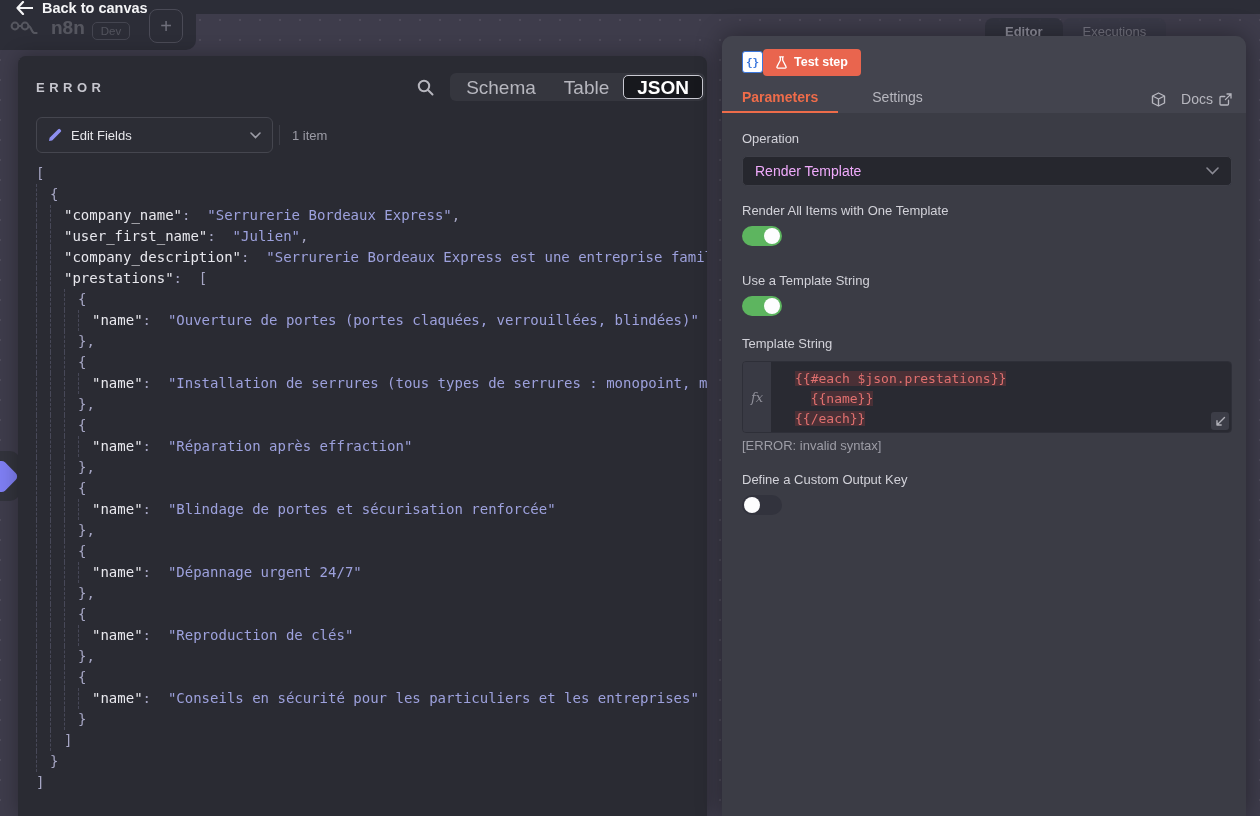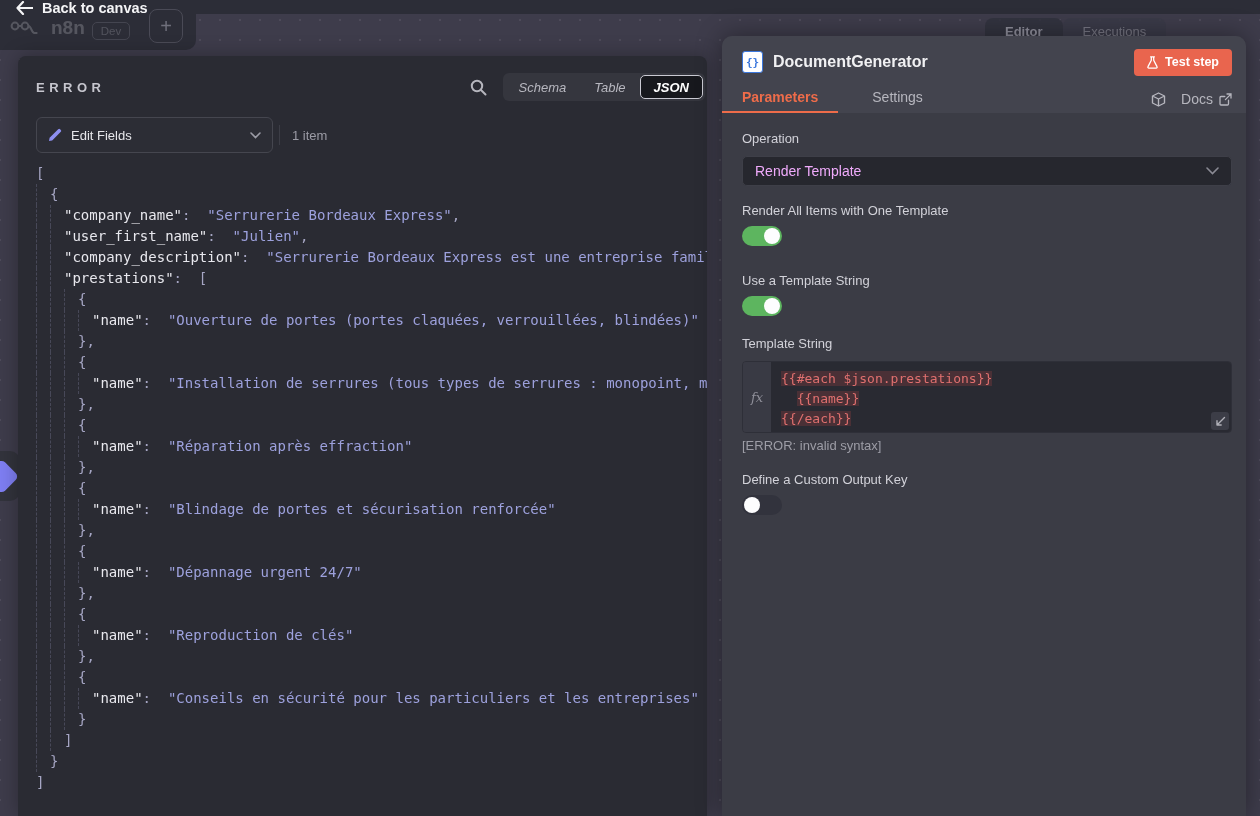--- a/index.html
+++ b/index.html
@@ -32,22 +32,22 @@
     background:#7e7ef2; border-radius:5px; transform:rotate(45deg); }
 
   
   #input-panel { position:absolute; left:18px; top:56px; width:689px; height:760px; background:#2a2b33;
     border-radius:8px 8px 0 0; z-index:5; overflow:hidden; box-shadow:0 0 20px rgba(0,0,0,.3); }
   .ip-header { position:absolute; top:16px; left:18px; right:2px; height:30px; display:flex;
     align-items:center; justify-content:space-between; }
   .ip-title { font-size:13px; font-weight:bold; letter-spacing:4.5px; color:#c6c6ce; }
   .ip-right { display:flex; align-items:center; gap:16px; }
   .seg { display:flex; background:#35363e; border-radius:6px; padding:2px; }
-  .seg .sitem { height:24px; line-height:24px; padding:0 13px; font-size:13px; color:#b7b7bf;
-    border-radius:5px; border:1px solid transparent;font-style:italic; }
+  .seg .sitem { height:24px; line-height:24px; padding:0 13px; font-size:19px; color:#b7b7bf;
+    border-radius:5px; border:1px solid transparent; }
   .seg .sitem.active { background:#17181d; color:#ffffff; font-weight:bold; border-color:#c9c9d2; }
   .ip-row2 { position:absolute; top:61px; left:18px; display:flex; align-items:center; }
   .ef-select { width:237px; height:30px; border:1px solid #45464f; border-radius:6px; background:#2c2d35;
     display:flex; align-items:center; gap:9px; padding:17px 11px; }
   .ef-select .ef-label { flex:1; font-size:13px; color:#e6e6ea; }
   .v-div { width:1px; height:20px; background:#3c3d46; margin:0 12px 0 6px; }
   .items-count { font-size:13px; color:#9b9ba5; }
   .json-view { position:absolute; top:107px; left:18px; right:0; bottom:0; overflow:hidden;
     font-family:"DejaVu Sans Mono", monospace; font-size:14px; line-height:21px; white-space:pre; }
   .cm-line { height:21px; white-space:pre; }
@@ -83,21 +83,21 @@
   .toggle { width:40px; height:20px; border-radius:10px; position:relative; }
   .toggle .knob { position:absolute; top:2px; width:16px; height:16px; border-radius:50%; background:#fdfdfe; }
   .toggle.on { background:#5db55f; } .toggle.on .knob { right:2px; }
   .toggle.off { background:#32333d; } .toggle.off .knob { left:2px; }
   .mb27 { margin-bottom:27px; } .mb20 { margin-bottom:20px; }
   .tpl-label { margin-bottom:9px; }
   .code-editor { position:relative; display:flex; height:72px; border-radius:4px; overflow:hidden;
     border:1px solid #2e2f38; margin-bottom:6px; }
   .fx-gutter { width:28px; background:#393a44; display:flex; align-items:center; justify-content:center;
     font-style:italic; font-size:13px; color:#8f8f99; font-family:"DejaVu Serif", serif; }
-  .code-lines { flex:1; background:#292a32; padding:7px 10px; font-family:"DejaVu Sans Mono", monospace;
+  .code-lines { flex:1; background:#292a32; padding:7px 24px; font-family:"DejaVu Sans Mono", monospace;
     font-size:13px; line-height:20px; white-space:pre; color:#dfdfe5; }
   .tpl-line .hl { color:#e0706f; background:#4a3036; }
   .expand-btn { position:absolute; right:2px; bottom:2px; width:18px; height:18px; background:#3c3d47;
     border:none; border-radius:3px; display:flex; align-items:center; justify-content:center; }
   .error-text { font-size:13px; color:#9d9da6; line-height:14px; margin-bottom:19px; }
 </style>
 </head>
 <body>
 
 <div id="canvas"></div>
@@ -162,21 +162,20 @@
     <span class="items-count">1 item</span>
   </div>
 
   <div class="json-view"><div class="cm-line"><span class="tk-p">[</span></div><div class="cm-line"><span class="ind"></span><span class="tk-p">{</span></div><div class="cm-line"><span class="ind"></span><span class="ind"></span><span class="tk-k">"company_name"</span><span class="tk-p">:  </span><span class="tk-s">"Serrurerie Bordeaux Express"</span><span class="tk-p">,</span></div><div class="cm-line"><span class="ind"></span><span class="ind"></span><span class="tk-k">"user_first_name"</span><span class="tk-p">:  </span><span class="tk-s">"Julien"</span><span class="tk-p">,</span></div><div class="cm-line"><span class="ind"></span><span class="ind"></span><span class="tk-k">"company_description"</span><span class="tk-p">:  </span><span class="tk-s">"Serrurerie Bordeaux Express est une entreprise familiale</span></div><div class="cm-line"><span class="ind"></span><span class="ind"></span><span class="tk-k">"prestations"</span><span class="tk-p">:  [</span></div><div class="cm-line"><span class="ind"></span><span class="ind"></span><span class="ind"></span><span class="tk-p">{</span></div><div class="cm-line"><span class="ind"></span><span class="ind"></span><span class="ind"></span><span class="ind"></span><span class="tk-k">"name"</span><span class="tk-p">:  </span><span class="tk-s">"Ouverture de portes (portes claquées, verrouillées, blindées)"</span></div><div class="cm-line"><span class="ind"></span><span class="ind"></span><span class="ind"></span><span class="tk-p">},</span></div><div class="cm-line"><span class="ind"></span><span class="ind"></span><span class="ind"></span><span class="tk-p">{</span></div><div class="cm-line"><span class="ind"></span><span class="ind"></span><span class="ind"></span><span class="ind"></span><span class="tk-k">"name"</span><span class="tk-p">:  </span><span class="tk-s">"Installation de serrures (tous types de serrures : monopoint, mult</span></div><div class="cm-line"><span class="ind"></span><span class="ind"></span><span class="ind"></span><span class="tk-p">},</span></div><div class="cm-line"><span class="ind"></span><span class="ind"></span><span class="ind"></span><span class="tk-p">{</span></div><div class="cm-line"><span class="ind"></span><span class="ind"></span><span class="ind"></span><span class="ind"></span><span class="tk-k">"name"</span><span class="tk-p">:  </span><span class="tk-s">"Réparation après effraction"</span></div><div class="cm-line"><span class="ind"></span><span class="ind"></span><span class="ind"></span><span class="tk-p">},</span></div><div class="cm-line"><span class="ind"></span><span class="ind"></span><span class="ind"></span><span class="tk-p">{</span></div><div class="cm-line"><span class="ind"></span><span class="ind"></span><span class="ind"></span><span class="ind"></span><span class="tk-k">"name"</span><span class="tk-p">:  </span><span class="tk-s">"Blindage de portes et sécurisation renforcée"</span></div><div class="cm-line"><span class="ind"></span><span class="ind"></span><span class="ind"></span><span class="tk-p">},</span></div><div class="cm-line"><span class="ind"></span><span class="ind"></span><span class="ind"></span><span class="tk-p">{</span></div><div class="cm-line"><span class="ind"></span><span class="ind"></span><span class="ind"></span><span class="ind"></span><span class="tk-k">"name"</span><span class="tk-p">:  </span><span class="tk-s">"Dépannage urgent 24/7"</span></div><div class="cm-line"><span class="ind"></span><span class="ind"></span><span class="ind"></span><span class="tk-p">},</span></div><div class="cm-line"><span class="ind"></span><span class="ind"></span><span class="ind"></span><span class="tk-p">{</span></div><div class="cm-line"><span class="ind"></span><span class="ind"></span><span class="ind"></span><span class="ind"></span><span class="tk-k">"name"</span><span class="tk-p">:  </span><span class="tk-s">"Reproduction de clés"</span></div><div class="cm-line"><span class="ind"></span><span class="ind"></span><span class="ind"></span><span class="tk-p">},</span></div><div class="cm-line"><span class="ind"></span><span class="ind"></span><span class="ind"></span><span class="tk-p">{</span></div><div class="cm-line"><span class="ind"></span><span class="ind"></span><span class="ind"></span><span class="ind"></span><span class="tk-k">"name"</span><span class="tk-p">:  </span><span class="tk-s">"Conseils en sécurité pour les particuliers et les entreprises"</span></div><div class="cm-line"><span class="ind"></span><span class="ind"></span><span class="ind"></span><span class="tk-p">}</span></div><div class="cm-line"><span class="ind"></span><span class="ind"></span><span class="tk-p">]</span></div><div class="cm-line"><span class="ind"></span><span class="tk-p">}</span></div><div class="cm-line"><span class="tk-p">]</span></div></div>
 </div>
 
 <div id="node-panel">
   <div class="np-header">
     <div class="np-titlerow">
       <div class="node-ico">{}</div>
-      <span class="np-title">DocumentGenerator</span>
       <button class="test-btn">
         <svg width="11" height="13" viewBox="0 0 11 13">
           <path d="M3.6 0.8h3.8 M4.3 0.9v3.4L1 10.6a1 1 0 0 0 .9 1.5h7.2a1 1 0 0 0 .9-1.5L6.7 4.3V0.9" fill="none" stroke="#ffffff" stroke-width="1.3" stroke-linecap="round" stroke-linejoin="round"></path>
         </svg>
         <span>Test step</span>
       </button>
     </div>
     <div class="np-tabsrow">
       <div class="np-tab active">Parameters</div>
       <div class="np-tab idle">Settings</div>

